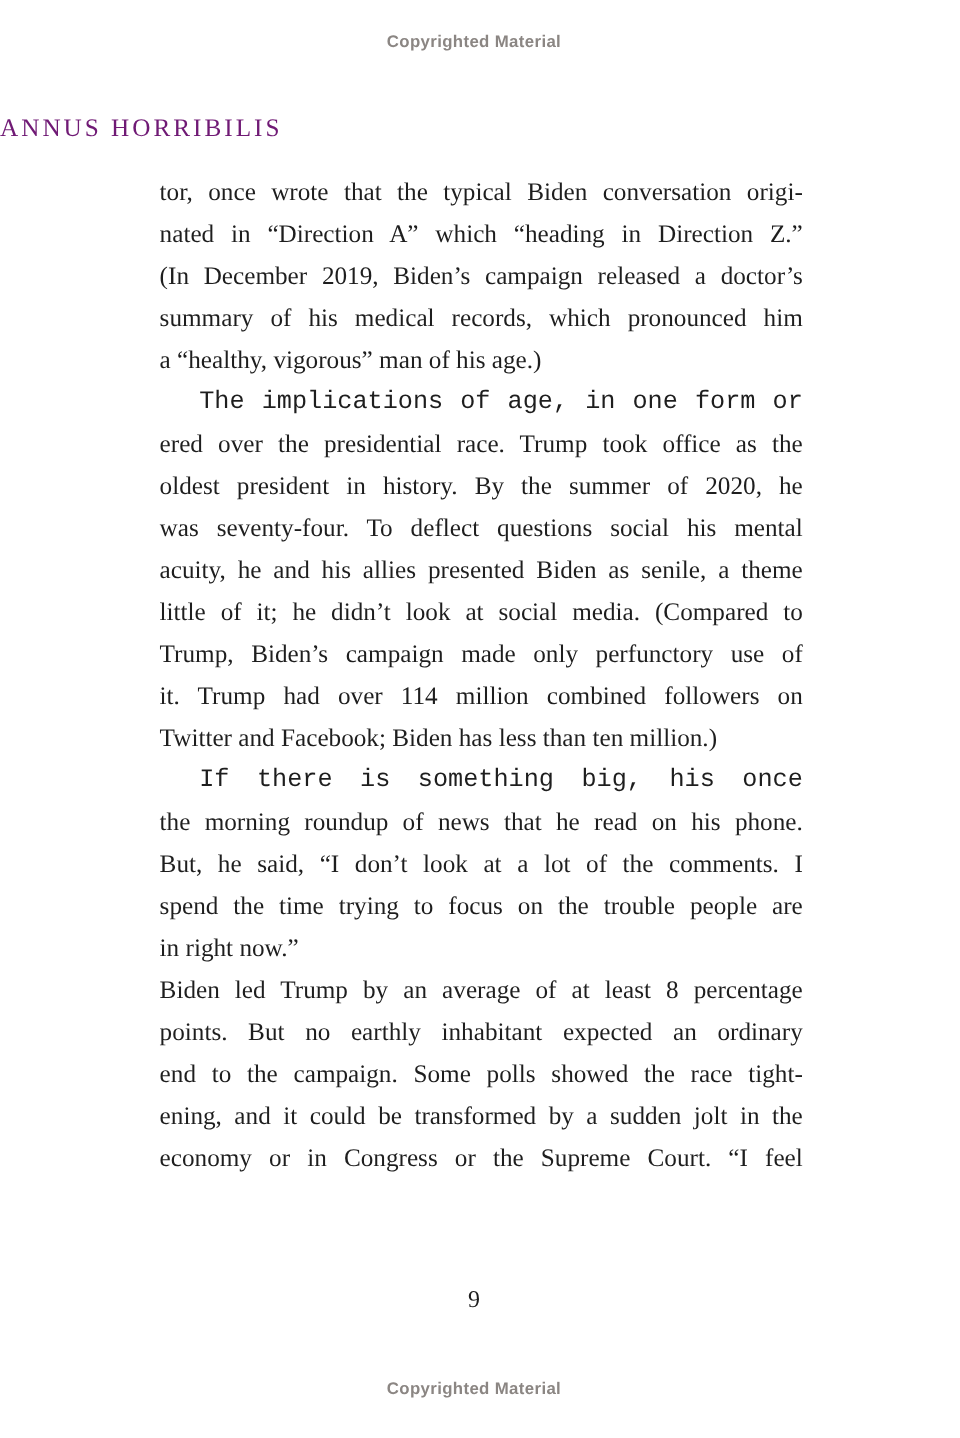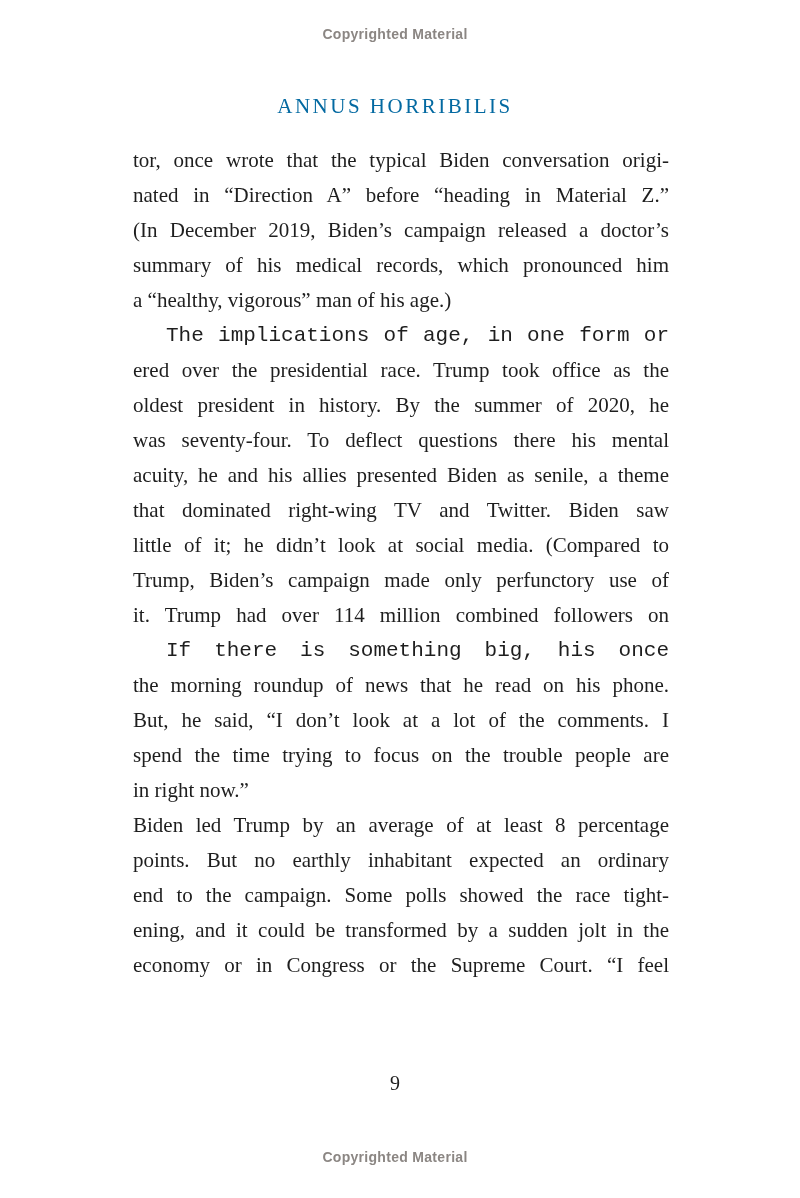--- a/index.html
+++ b/index.html
@@ -26,25 +26,24 @@
     letter-spacing: 0.3px;
     color: #8b8683;
   }
   .watermark.top { top: 26px; }
   .watermark.bottom { top: 1149px; }
   .chapter-title {
     position: absolute;
     top: 94px;
     left: 0;
     width: 790px;
-    text-align: center;
     font-family: "Liberation Serif", serif;
     font-size: 21px;
     letter-spacing: 2.5px;
-    color: #0369a1;
+    color: #701a75;
   }
   .body-text {
     position: absolute;
     top: 143px;
     left: 133px;
     width: 536px;
     color: #1e1e1e;
     font-size: 21px;
   }
   .line {
@@ -78,33 +77,33 @@
 <body>
 
 <div class="page">
 
   <div class="watermark top">Copyrighted Material</div>
 
   <div class="chapter-title">ANNUS HORRIBILIS</div>
 
   <div class="body-text">
       <div class="line">tor, once wrote that the typical Biden conversation origi-</div>
-      <div class="line">nated in “Direction A” before “heading in Material Z.”</div>
+      <div class="line">nated in “Direction A” which “heading in Direction Z.”</div>
       <div class="line">(In December 2019, Biden’s campaign released a doctor’s</div>
       <div class="line">summary of his medical records, which pronounced him</div>
       <div class="line last">a “healthy, vigorous” man of his age.)</div>
       <div class="line indent">The implications of age, in one form or another, hov-</div>
       <div class="line">ered over the presidential race. Trump took office as the</div>
       <div class="line">oldest president in history. By the summer of 2020, he</div>
-      <div class="line">was seventy-four. To deflect questions there his mental</div>
+      <div class="line">was seventy-four. To deflect questions social his mental</div>
       <div class="line">acuity, he and his allies presented Biden as senile, a theme</div>
-      <div class="line">that dominated right-wing TV and Twitter. Biden saw</div>
       <div class="line">little of it; he didn’t look at social media. (Compared to</div>
       <div class="line">Trump, Biden’s campaign made only perfunctory use of</div>
       <div class="line">it. Trump had over 114 million combined followers on</div>
+      <div class="line last">Twitter and Facebook; Biden has less than ten million.)</div>
       <div class="line indent">If there is something big, his once included a tweet in</div>
       <div class="line">the morning roundup of news that he read on his phone.</div>
       <div class="line">But, he said, “I don’t look at a lot of the comments. I</div>
       <div class="line">spend the time trying to focus on the trouble people are</div>
       <div class="line last">in right now.”</div>
       <div class="line">Biden led Trump by an average of at least 8 percentage</div>
       <div class="line">points. But no earthly inhabitant expected an ordinary</div>
       <div class="line">end to the campaign. Some polls showed the race tight-</div>
       <div class="line">ening, and it could be transformed by a sudden jolt in the</div>
       <div class="line">economy or in Congress or the Supreme Court. “I feel</div>

